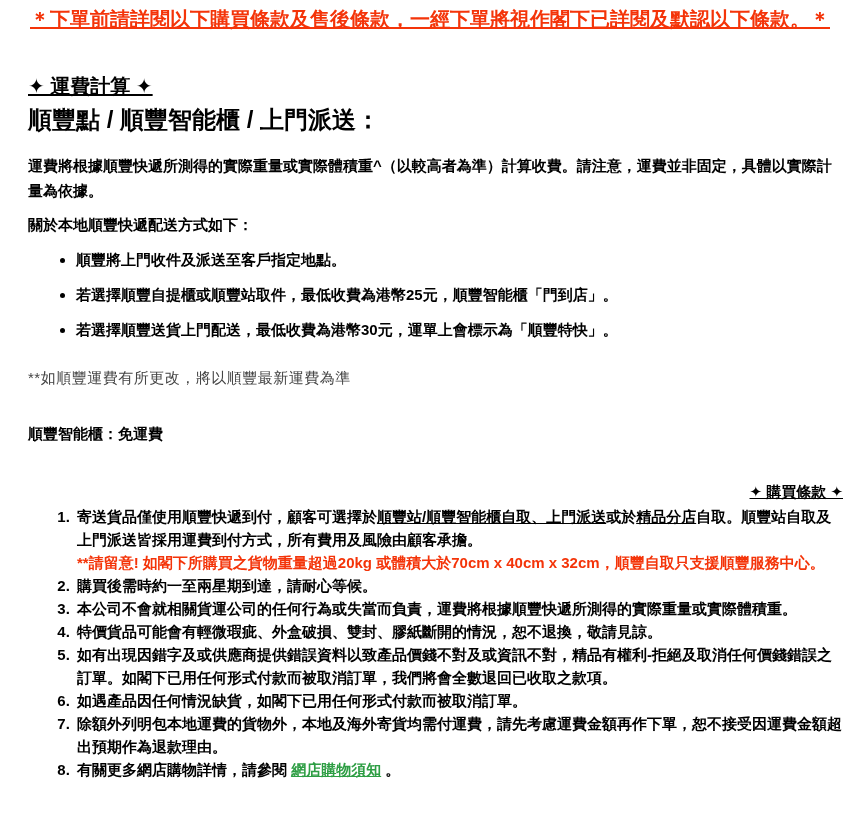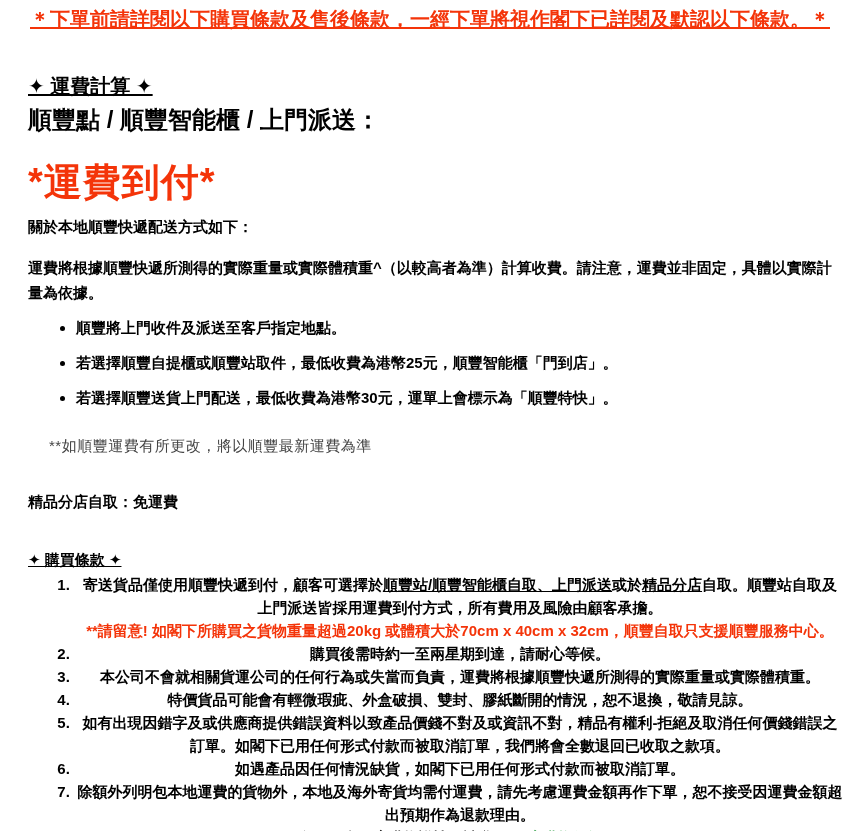--- a/index.html
+++ b/index.html
@@ -49,40 +49,39 @@
   }
   ul.delivery-list li{
     font-weight:700;font-size:15px;line-height:23px;
     margin-bottom:12px;
   }
   .plain-note{
     margin-top:25px;
     font-weight:400;font-size:15px;line-height:23px;
     color:var(--note_gray);
     letter-spacing:0.5px;
-    margin-left:21px;
   }
   .pickup-free{
     margin-top:33px;
     font-weight:700;font-size:15px;line-height:23px;
   }
   .terms-heading{
     margin-top:36px;
     font-size:15px;line-height:21px;font-weight:700;
     text-decoration:underline;
+    text-align:right;
   }
   ol.terms-list{
     margin-top:3px;
     padding-left:46px;
     list-style:decimal;
   }
   ol.terms-list li{
     font-weight:700;font-size:15px;line-height:23px;
     padding-left:3px;
-    text-align:center;
   }
   .u{text-decoration:underline;}
   .warning{
     color:var(--accent_red);
     font-weight:700;font-size:15px;line-height:23px;
   }
   a.link{
     color:var(--link_green);
     text-decoration:underline;
     font-weight:700;
@@ -93,35 +92,34 @@
 <body>
 
 <div class="page">
 
   <p class="notice">＊下單前請詳閱以下購買條款及售後條款，一經下單將視作閣下已詳閱及默認以下條款。＊</p>
 
   <h2 class="section-heading">✦ 運費計算 ✦</h2>
 
   <h1 class="subheading">順豐點 / 順豐智能櫃 / 上門派送：</h1>
 
-  <div class="cod">*運費到付*</div>
+
+  <p class="body-bold calc-note">運費將根據順豐快遞所測得的實際重量或實際體積重^（以較高者為準）計算收費。請注意，運費並非固定，具體以實際計量為依據。</p>
 
   <p class="body-bold delivery-intro">關於本地順豐快遞配送方式如下：</p>
-
-  <p class="body-bold calc-note">運費將根據順豐快遞所測得的實際重量或實際體積重^（以較高者為準）計算收費。請注意，運費並非固定，具體以實際計量為依據。</p>
 
   <ul class="delivery-list">
     <li>順豐將上門收件及派送至客戶指定地點。</li>
     <li>若選擇順豐自提櫃或順豐站取件，最低收費為港幣25元，順豐智能櫃「門到店」。</li>
     <li>若選擇順豐送貨上門配送，最低收費為港幣30元，運單上會標示為「順豐特快」。</li>
   </ul>
 
   <p class="plain-note">**如順豐運費有所更改，將以順豐最新運費為準</p>
 
-  <p class="pickup-free">精品分店自取：免運費</p>
+  <p class="pickup-free">順豐智能櫃：免運費</p>
 
   <h3 class="terms-heading">✦ 購買條款 ✦</h3>
 
   <ol class="terms-list">
     <li>
       <span>寄送貨品僅使用順豐快遞到付，顧客可選擇於</span><span class="u">順豐站/順豐智能櫃自取、上門派送</span><span>或於</span><span class="u">精品分店</span><span>自取。順豐站自取及上門派送皆採用運費到付方式，所有費用及風險由顧客承擔。</span>
       <div class="warning">**請留意! 如閣下所購買之貨物重量超過20kg 或體積大於70cm x 40cm x 32cm，順豐自取只支援順豐服務中心。</div>
     </li>
     <li>購買後需時約一至兩星期到達，請耐心等候。</li>
     <li>本公司不會就相關貨運公司的任何行為或失當而負責，運費將根據順豐快遞所測得的實際重量或實際體積重。</li>

